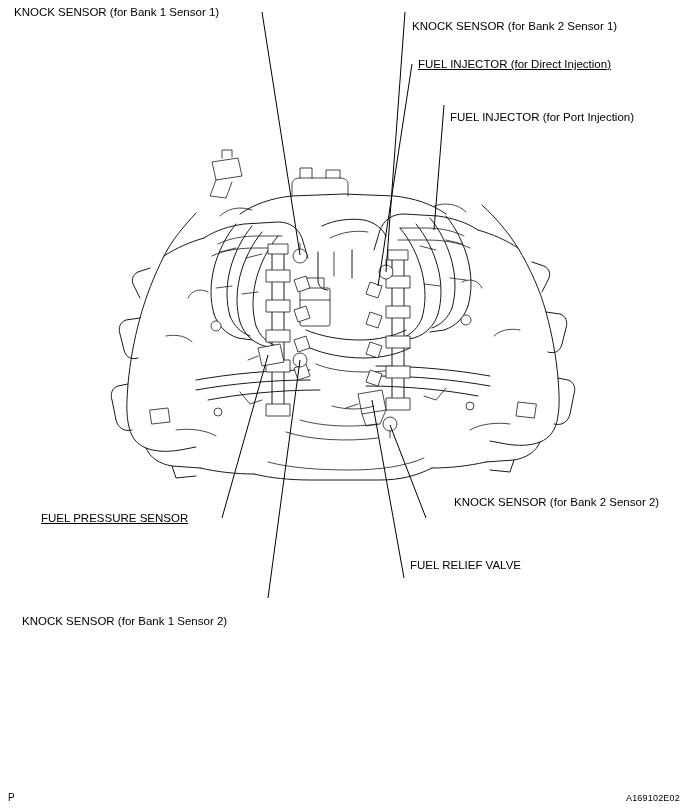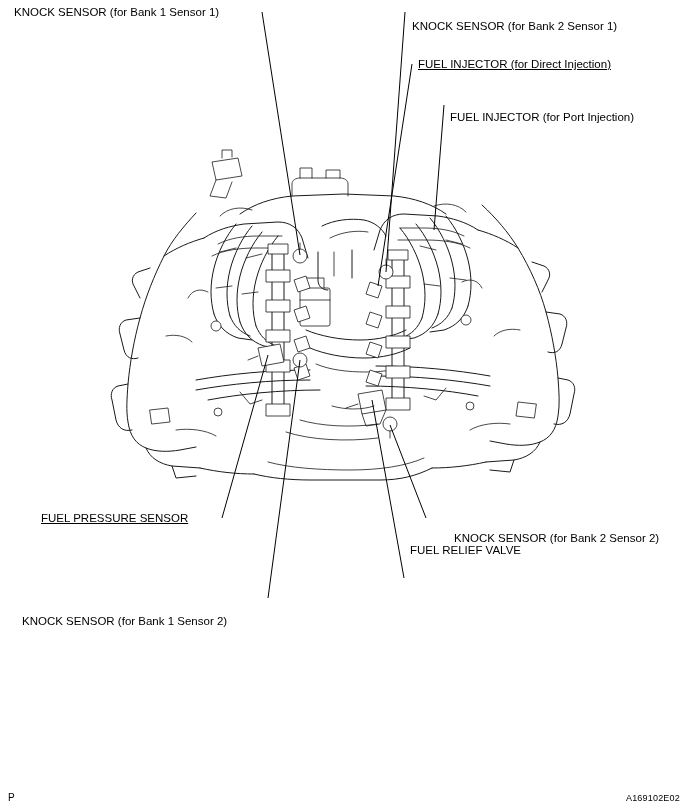--- a/index.html
+++ b/index.html
@@ -274,23 +274,23 @@
   <div class="callout" style="left:14px; top:6px;">KNOCK SENSOR (for Bank 1 Sensor 1)</div>
 
   <div class="callout" style="left:412px; top:4px;margin-top:16px;">KNOCK SENSOR (for Bank 2 Sensor 1)</div>
 
   <div class="callout" style="left:418px; top:58px;text-decoration:underline;">FUEL INJECTOR (for Direct Injection)</div>
 
   <div class="callout" style="left:450px; top:99px;margin-top:12px;">FUEL INJECTOR (for Port Injection)</div>
 
   <div class="callout" style="left:41px; top:512px;text-decoration:underline;">FUEL PRESSURE SENSOR</div>
 
-  <div class="callout" style="left:432px; top:532px;padding-left:22px;">KNOCK SENSOR (for Bank 2 Sensor 2)</div>
-
-  <div class="callout" style="left:410px; top:544px;">FUEL RELIEF VALVE</div>
+  <div class="callout" style="left:432px; top:496px;padding-left:22px;">KNOCK SENSOR (for Bank 2 Sensor 2)</div>
+
+  <div class="callout" style="left:410px; top:559px;">FUEL RELIEF VALVE</div>
 
   <div class="callout" style="left:22px; top:615px;text-align:right;">KNOCK SENSOR (for Bank 1 Sensor 2)</div>
 
   <div class="page-mark">P</div>
 
   <div class="corner-code">A169102E02</div>
 
 </div>
 
 </body></html>

